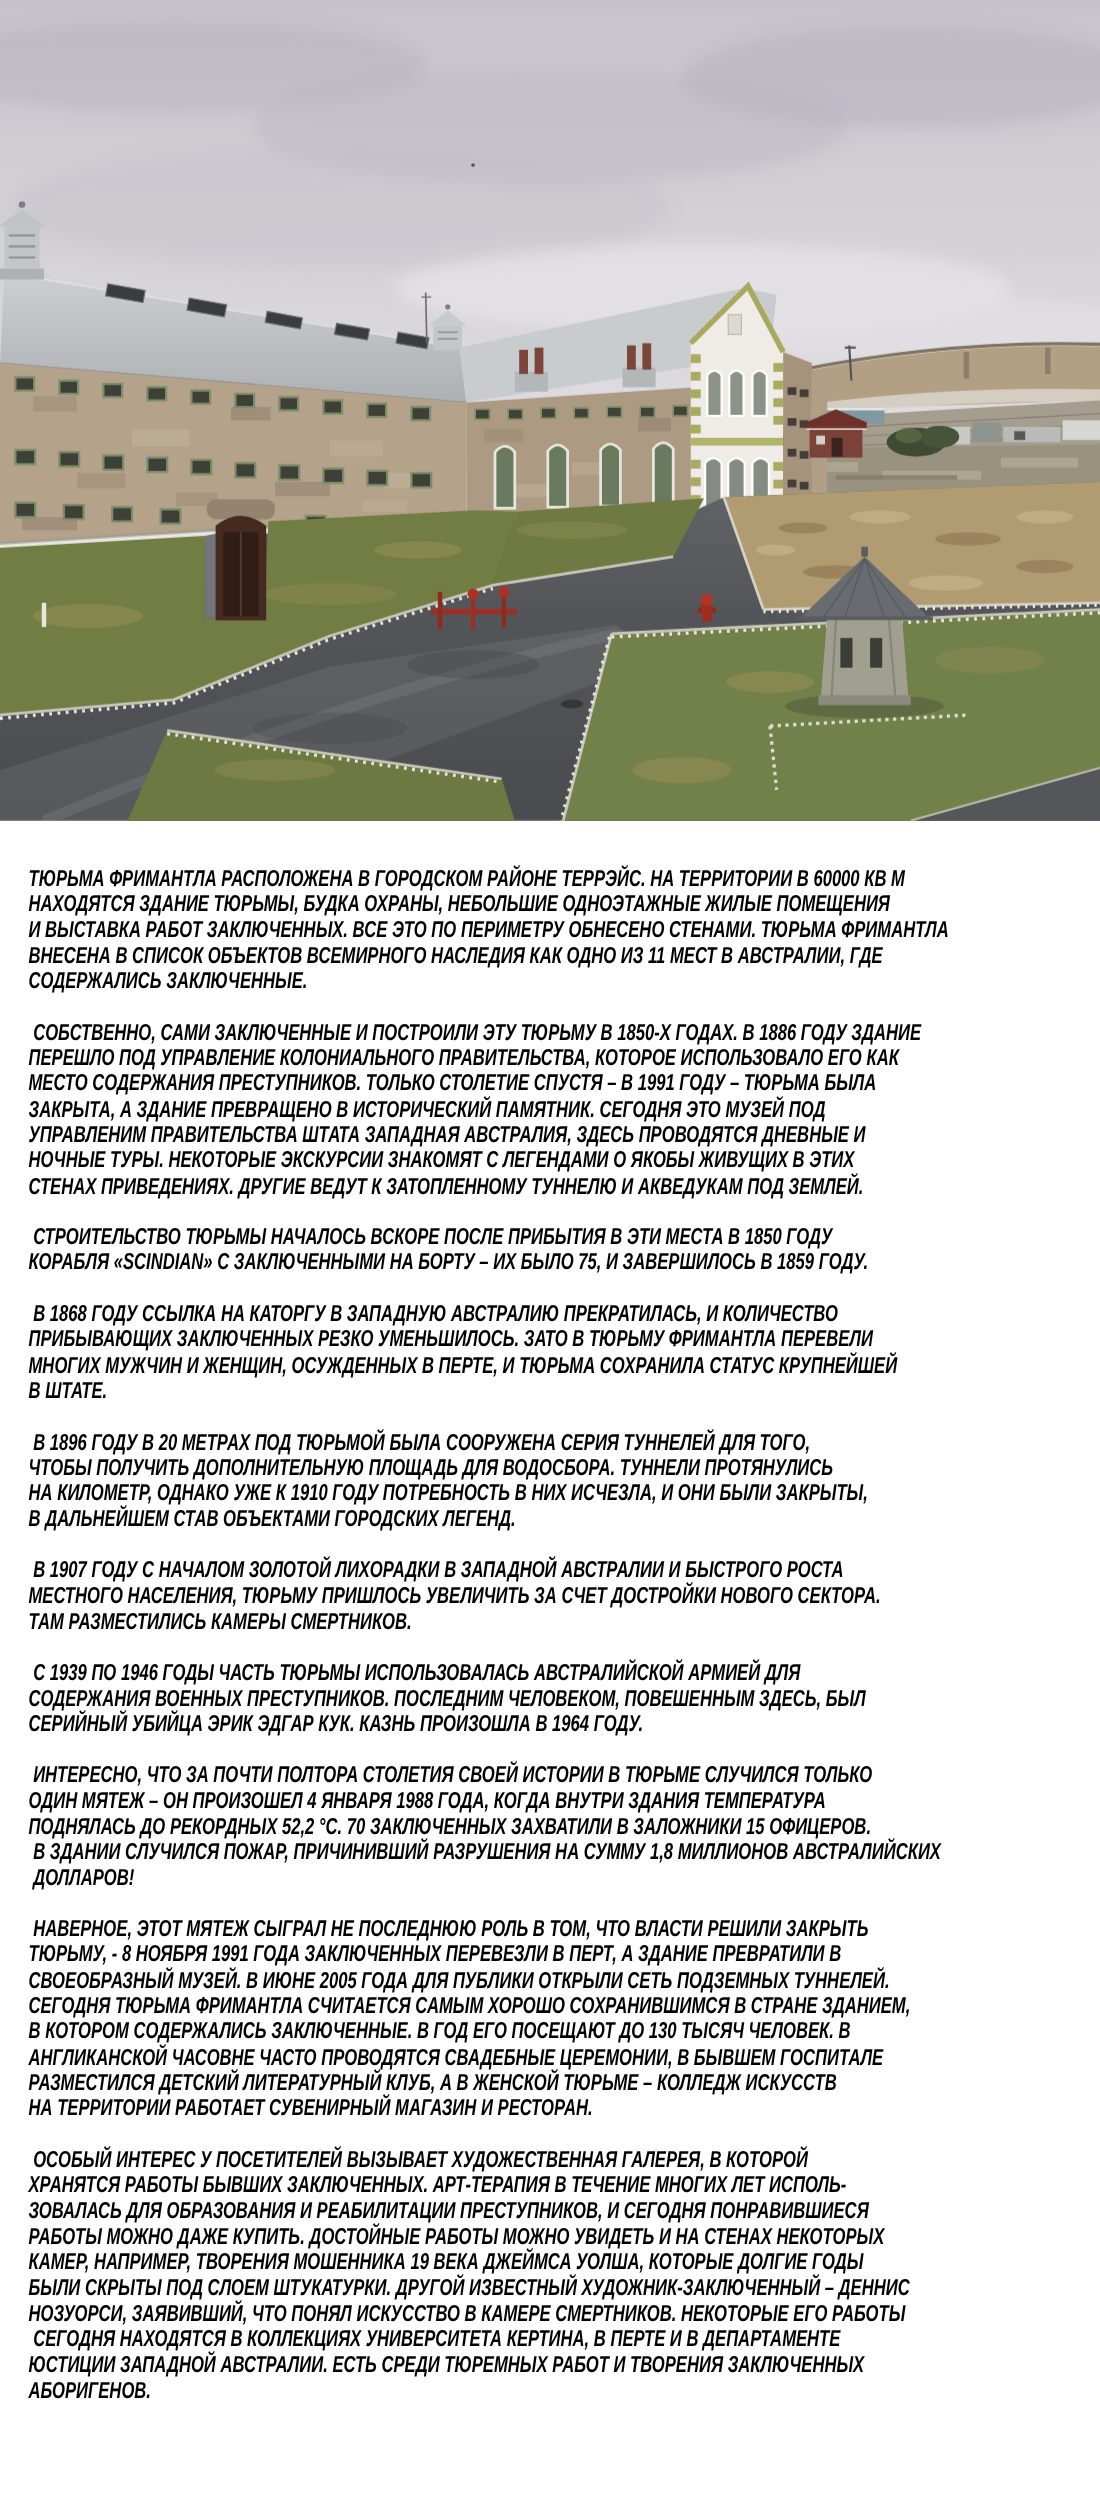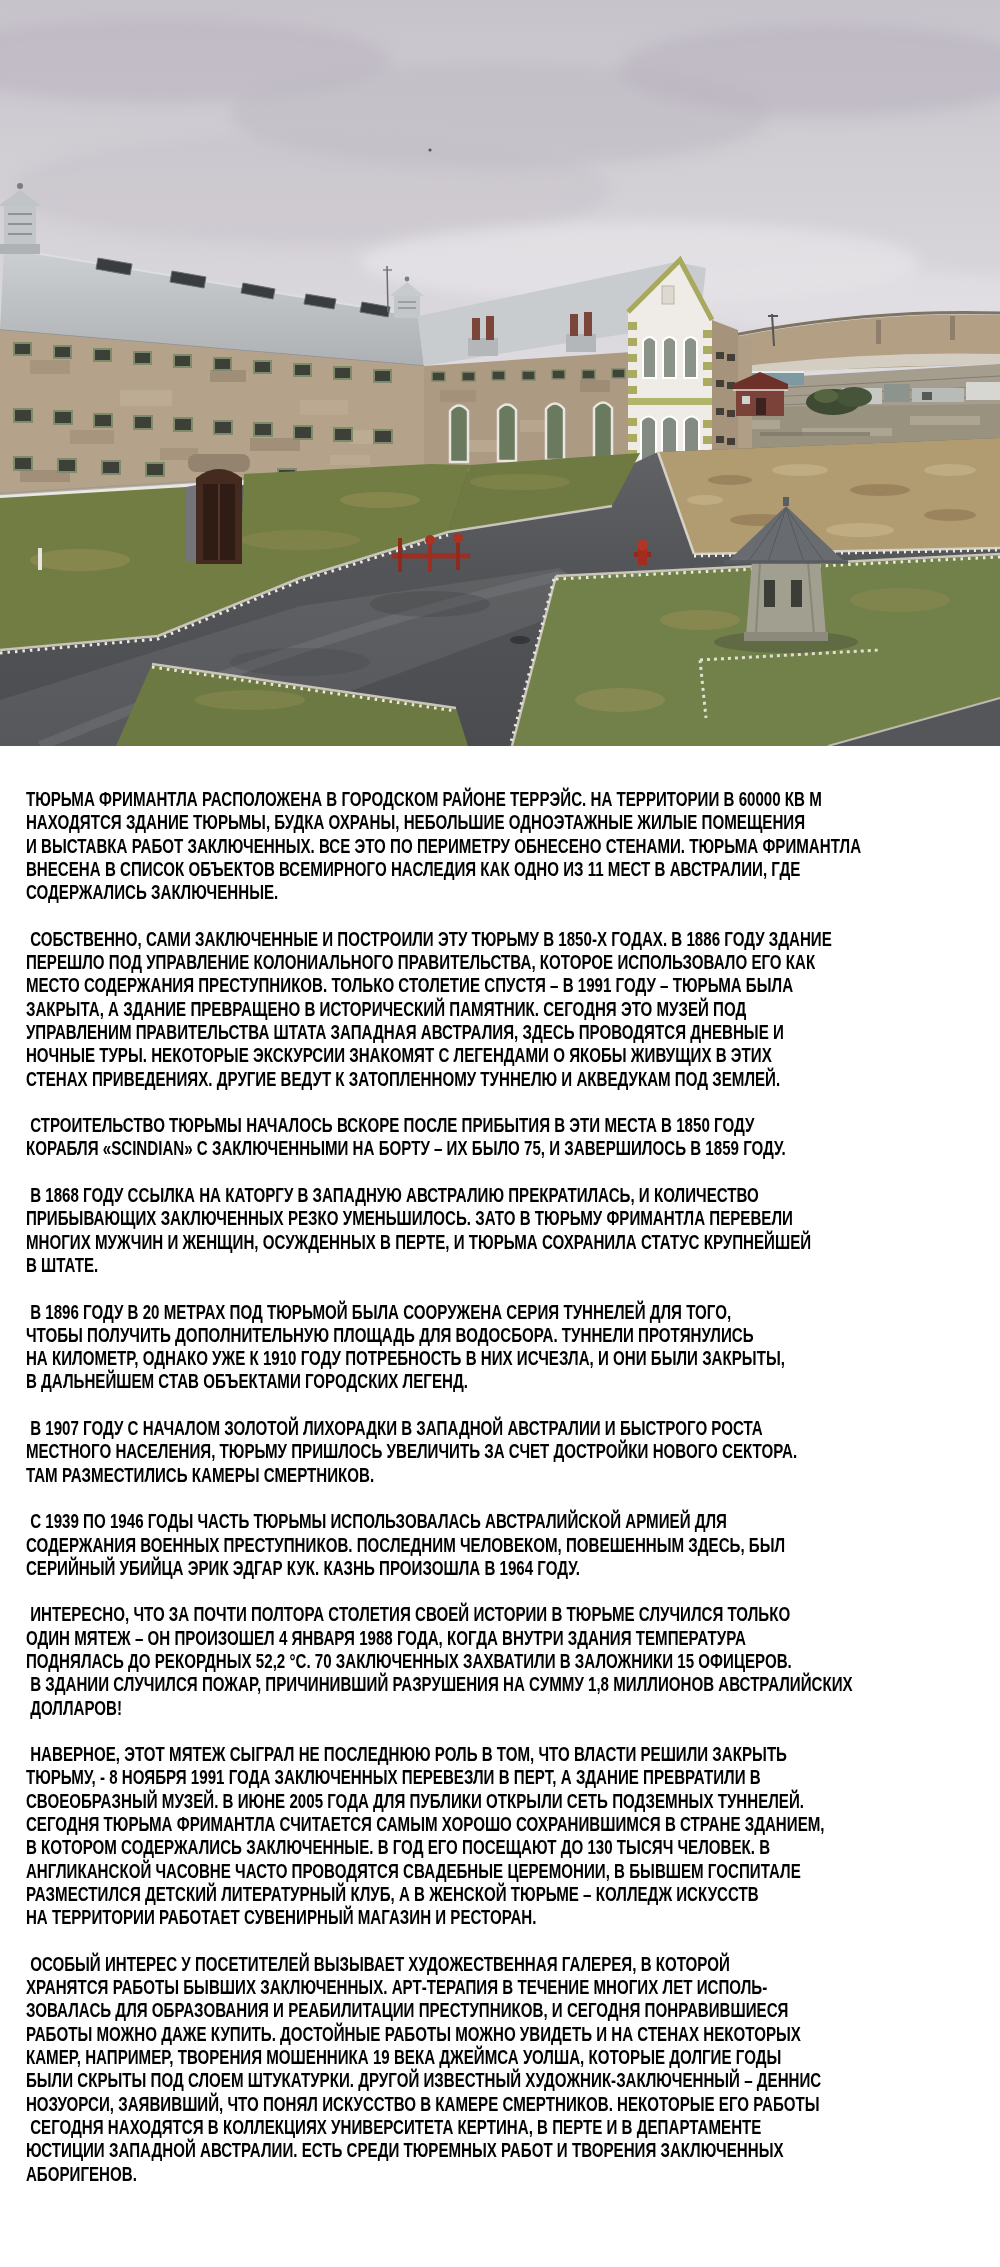--- a/index.html
+++ b/index.html
@@ -1,16 +1,16 @@
 <!DOCTYPE html>
 <html><head>
 <meta charset="utf-8">
 <style>
   html,body{margin:0;padding:0;background:#ffffff;}
-  .page{position:relative;width:1000px;height:2267px;background:#ffffff;overflow:hidden;}
+  .page{position:relative;width:1000px;height:2267px;background:#ffffff;overflow:hidden;font-style:italic;}
   .photo{position:absolute;left:0;top:0;width:1000px;height:746px;line-height:0;}
   .photo svg{display:block;width:1000px;height:746px;}
   .article{
     position:absolute;left:0;top:787px;width:1389px;
     transform:scaleX(0.72);transform-origin:0 0;
     font-family:"Liberation Sans", sans-serif;
     font-weight:bold;font-size:21px;line-height:23.3px;color:#000;
   }
   .article p{margin:0 0 23.3px 0;padding-left:36px;white-space:pre-wrap;}
 </style>

